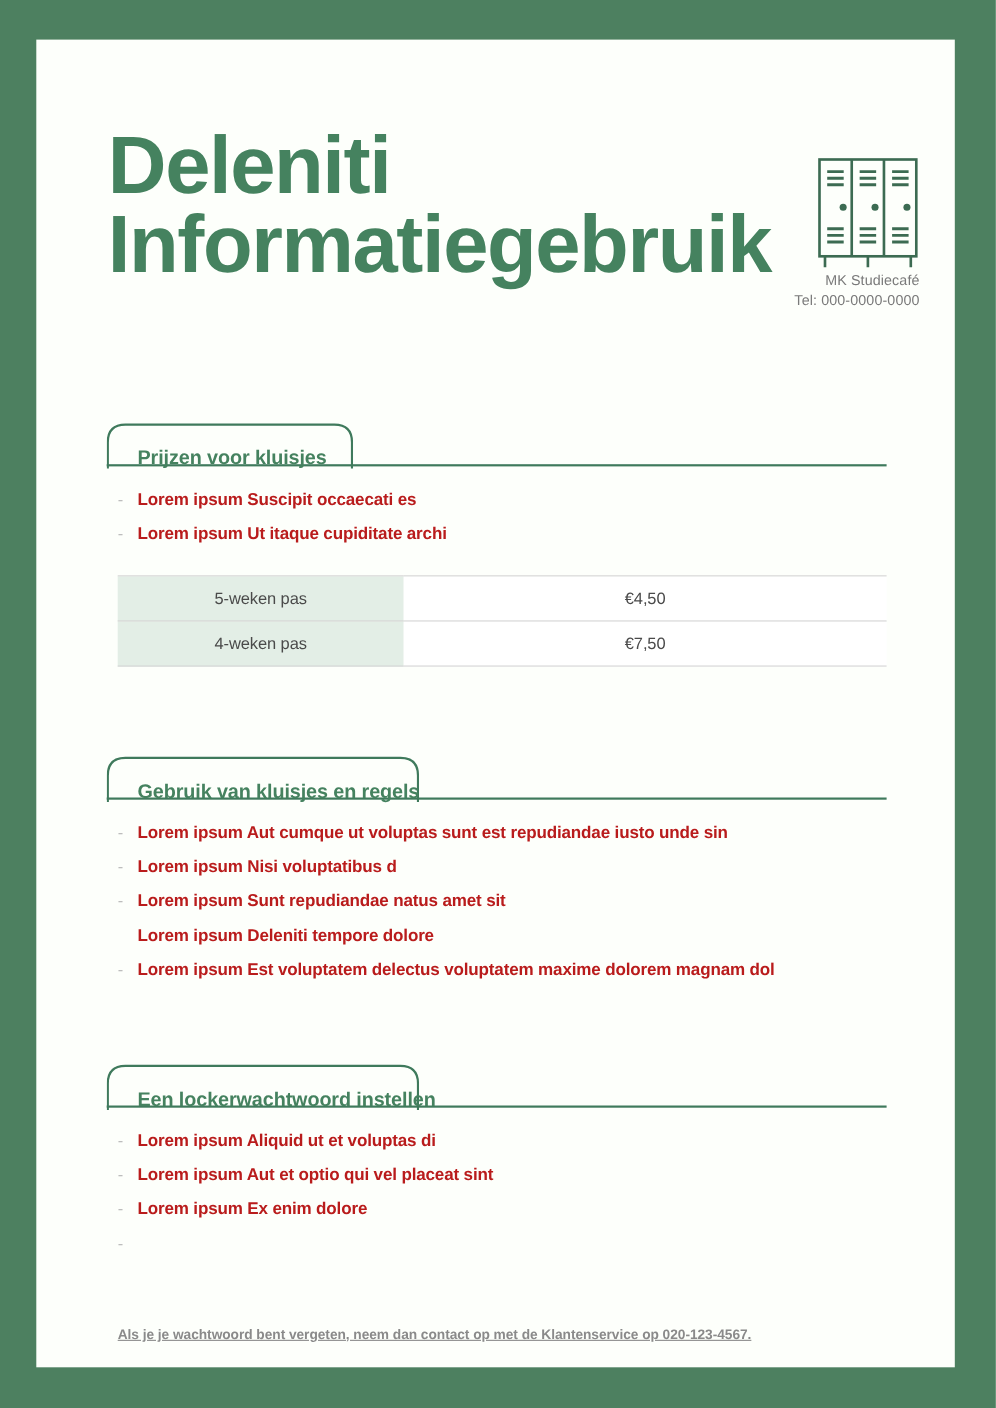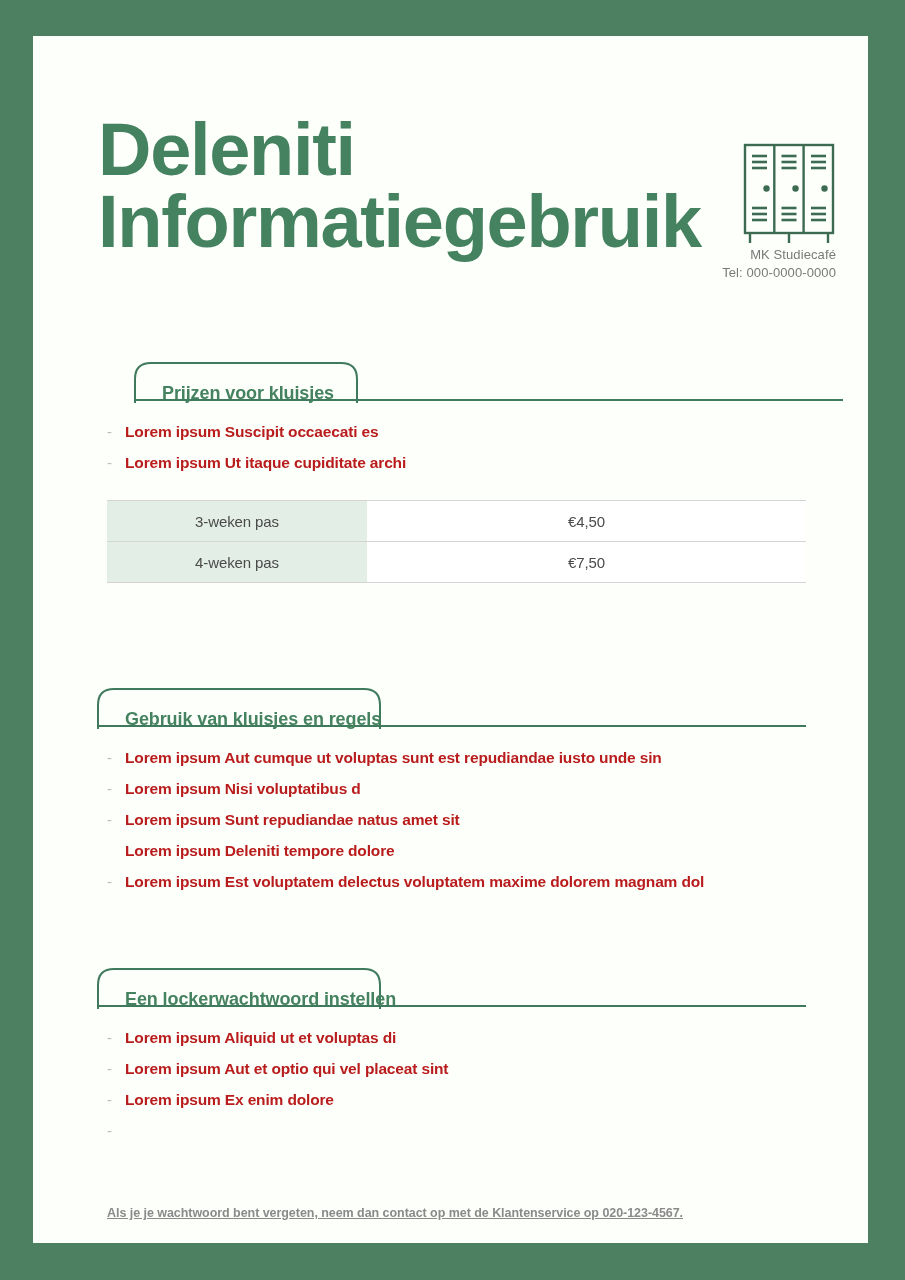--- a/index.html
+++ b/index.html
@@ -71,21 +71,21 @@
     line-height: 0.97;
     font-weight: 700;
     color: #45825f;
     letter-spacing: -1.3px;
     z-index: 2;
   }
   .title-line { display: block; }
 
   
   .section { position: absolute; left: 0; width: 835px; }
-  .section-1 { top: 324px; padding-left: 37px; }
+  .section-1 { top: 347px; }
   .section-2 { top: 650px; }
   .section-3 { top: 930px; }
 
   .section-head {
     position: relative;
     height: 46px;
   }
 
   .tab-arc {
     position: absolute;
@@ -262,21 +262,21 @@
         </div>
         <div class="bullet-row">
           <span class="dash">-</span>
           <span class="bullet-text">Lorem ipsum Ut itaque cupiditate archi</span>
         </div>
       </div>
 
       <table class="price-table">
         <tbody>
           <tr>
-            <td class="label-cell">3-weken pas</td>
+            <td class="label-cell">5-weken pas</td>
             <td class="value-cell">€4,50</td>
           </tr>
           <tr>
             <td class="label-cell">4-weken pas</td>
             <td class="value-cell">€7,50</td>
           </tr>
         </tbody>
       </table>
     </div>
 

